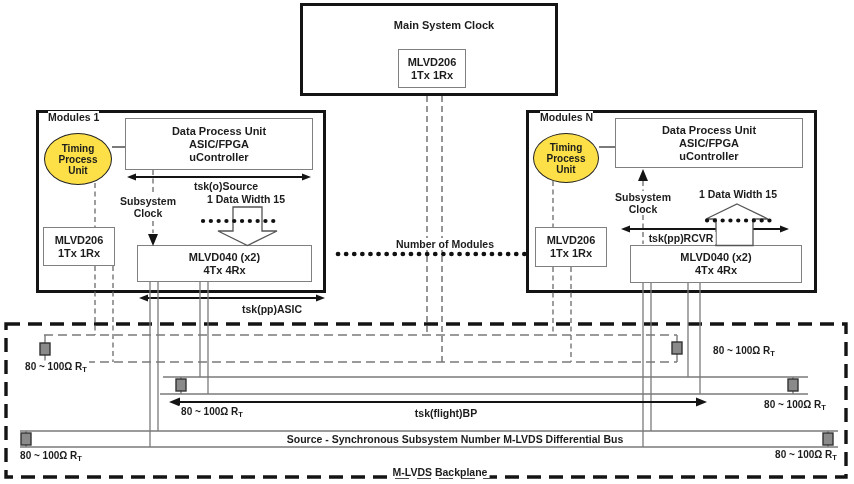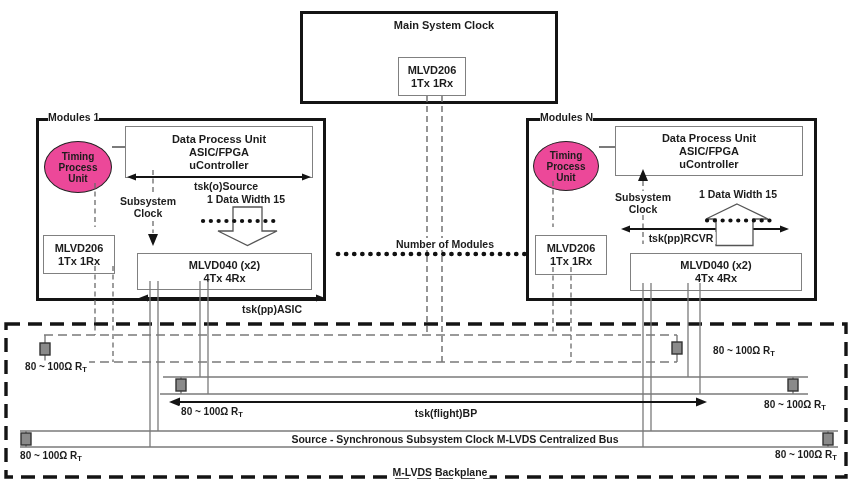--- a/index.html
+++ b/index.html
@@ -1,29 +1,29 @@
 <!DOCTYPE html>
 <html><head>
 <meta charset="utf-8">
 <style>
   html,body { margin:0; padding:0; background:#fff; }
   .stage {
     position:relative; width:854px; height:484px; background:#ffffff;
     font-family:"Liberation Sans", sans-serif; overflow:hidden;
   }
-  .box { position:absolute; box-sizing:border-box; z-index:1;margin-top:8px; }
+  .box { position:absolute; box-sizing:border-box; z-index:1; }
   .thick { border:3px solid #141414; background:transparent; }
   .chip {
     border:1.5px solid #808080; background:#fff;
     display:flex; flex-direction:column; align-items:center; justify-content:center;
     font-weight:bold; font-size:11px; line-height:13px; color:#1c1c1c; text-align:center;
   }
   .dpu { white-space:pre-line; }
   .ellipse {
-    border:1.4px solid #222; border-radius:50%; background:#ec4899;
+    border:1.4px solid #222; border-radius:50%; background:#fde047;
     display:flex; align-items:center; justify-content:center; text-align:center;
     font-weight:bold; font-size:10px; line-height:11px; color:#1c1c1c; white-space:pre-line;
   }
   svg.wires { position:absolute; left:0; top:0; z-index:2; }
   .lbl {
     position:absolute; z-index:3; transform:translate(-50%,-50%);
     font-weight:bold; font-size:10.5px; line-height:12px; color:#1c1c1c;
     white-space:pre-line; text-align:center; background:#fff; padding:0 2px;
   }
   .tl { transform:none; text-align:left; padding:0; }
@@ -203,21 +203,21 @@
   <div class="lbl" style="left:272px; top:309px;">tsk(pp)ASIC</div>
 
   <div class="lbl tl" style="left:540px; top:111px;">Modules N</div>
   <div class="lbl" style="left:643px; top:203px;">Subsystem
 Clock</div>
   <div class="lbl" style="left:738px; top:194px;">1 Data Width 15</div>
   <div class="lbl" style="left:681px; top:238px;">tsk(pp)RCVR</div>
 
   <div class="lbl" style="left:445px; top:244px;">Number of Modules</div>
 
-  <div class="lbl" style="left:455px; top:439px;">Source - Synchronous Subsystem Clock M-LVDS Centralized Bus</div>
+  <div class="lbl" style="left:455px; top:439px;">Source - Synchronous Subsystem Number M-LVDS Differential Bus</div>
   <div class="lbl" style="left:432px; top:413px;margin-left:14px;">tsk(flight)BP</div>
   <div class="lbl" style="left:440px; top:472px;">M-LVDS Backplane</div>
 
   <div class="lbl rt" style="left:56px; top:368px;">
     <span>80 ~ 100Ω R</span><sub>T</sub>
   </div>
   <div class="lbl rt" style="left:744px; top:352px;">
     <span>80 ~ 100Ω R</span><sub>T</sub>
   </div>
   <div class="lbl rt" style="left:212px; top:413px;">

